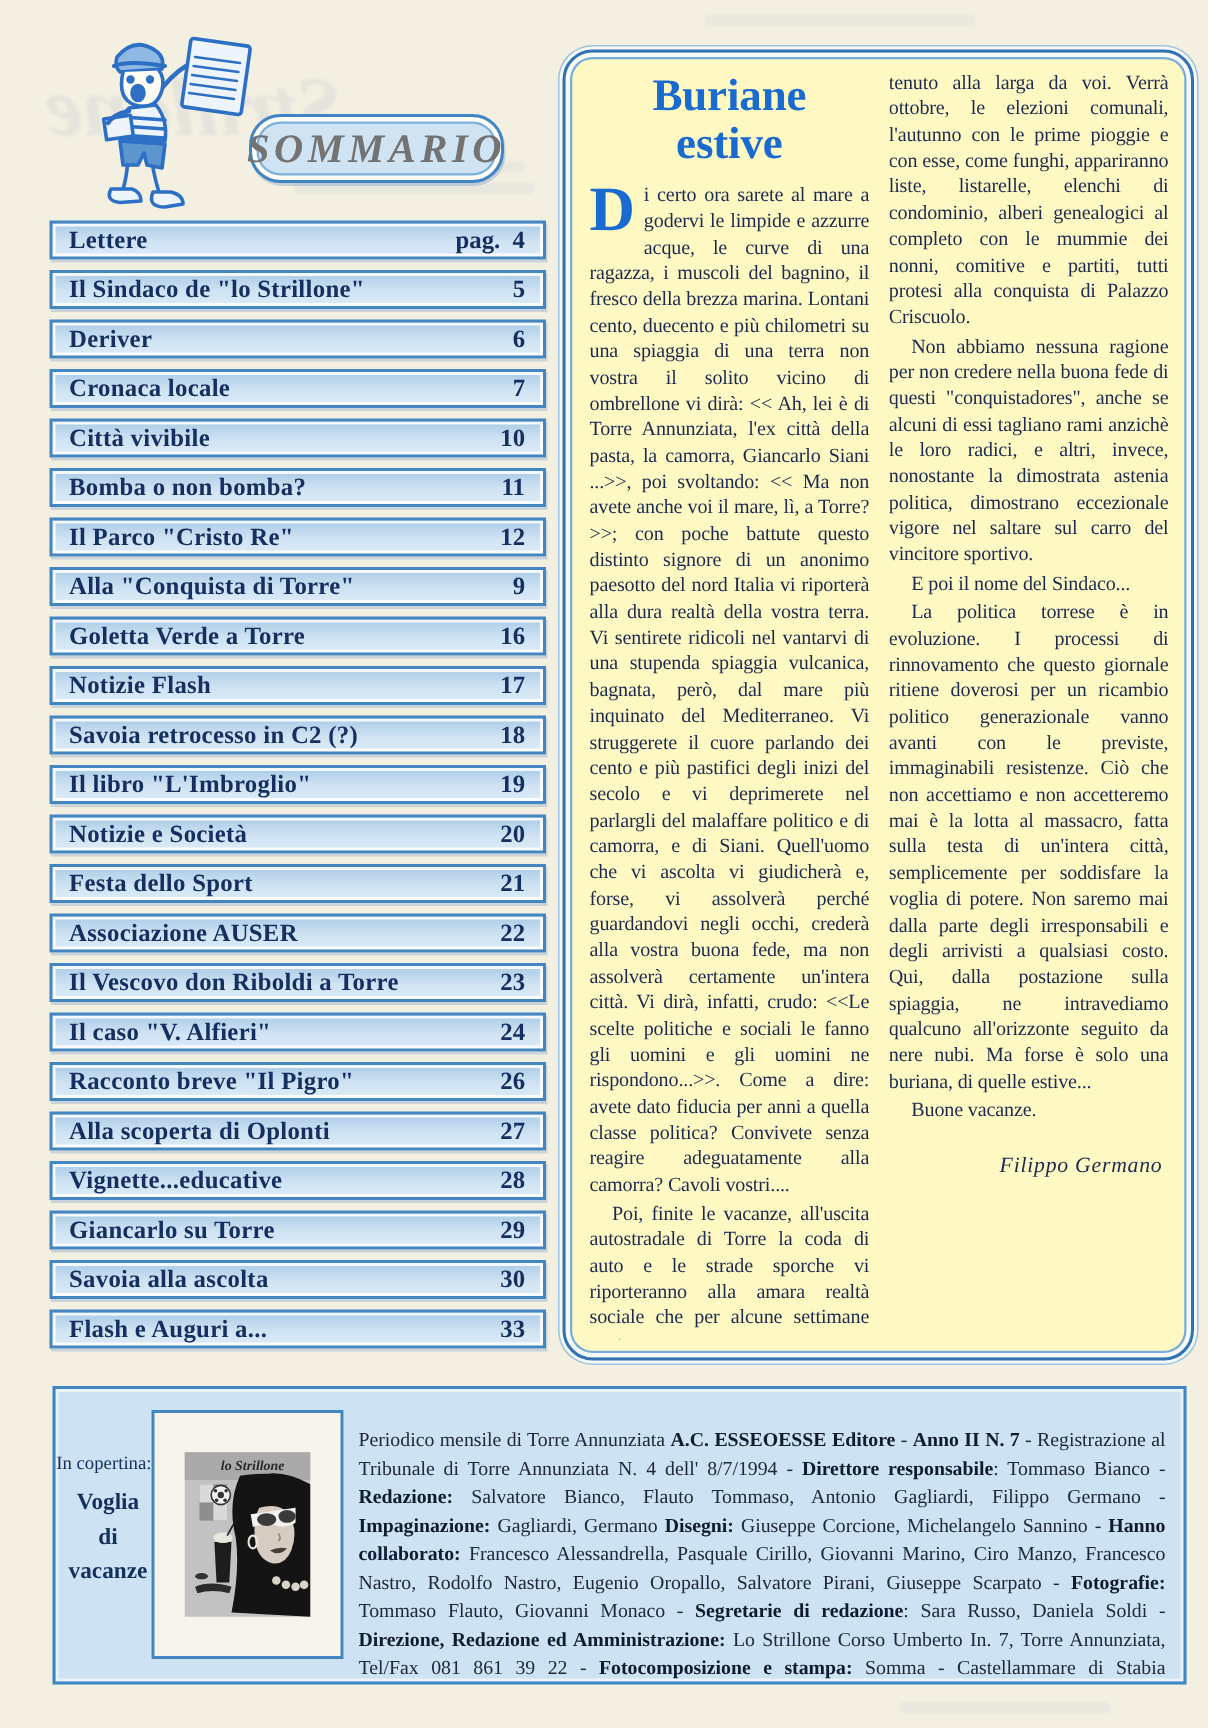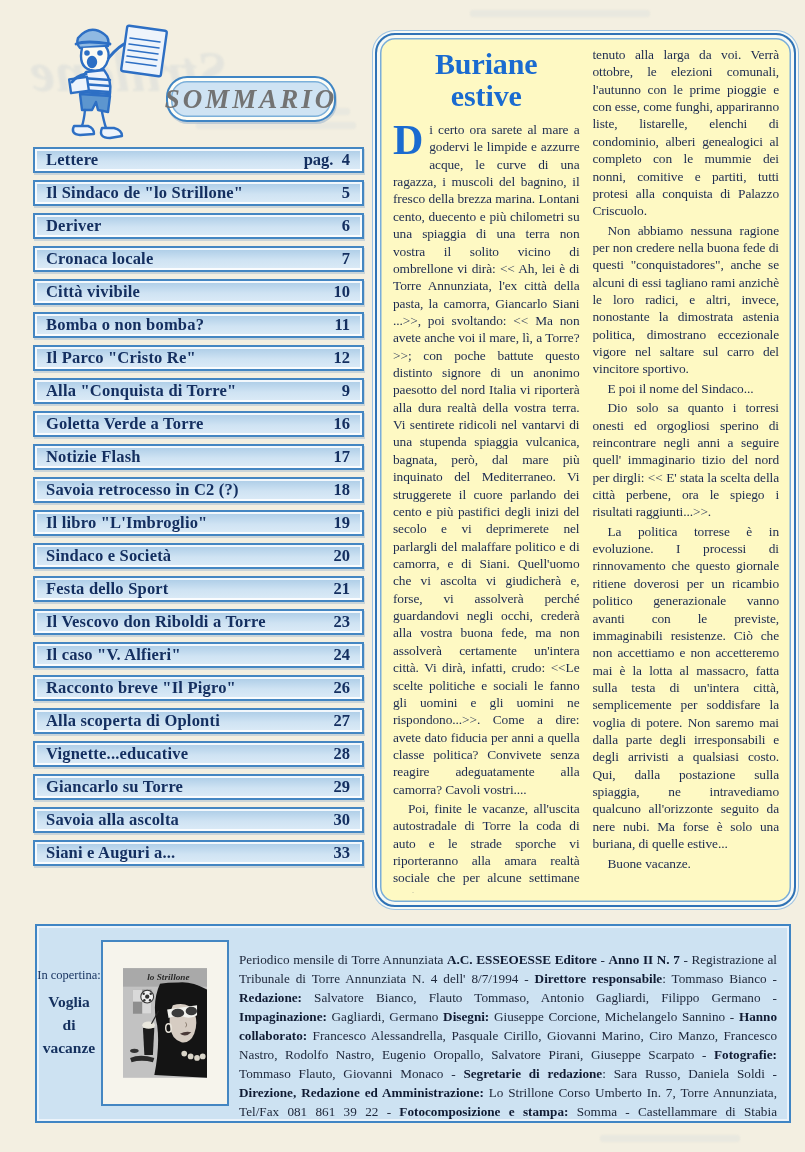--- a/index.html
+++ b/index.html
@@ -76,21 +76,21 @@
 
   
   .colophon{
     position:absolute;left:35px;top:924px;width:756px;height:199px;
     border:2px solid #3f85c4;background:#cde2f2;
     box-shadow:inset 0 0 0 2px rgba(255,255,255,.6);
     box-sizing:border-box;display:flex;align-items:stretch;overflow:hidden;
   }
   .cover-label{
     width:64px;flex:0 0 64px;display:flex;flex-direction:column;
-    align-items:center;justify-content:flex-start;padding-top:42px;
+    align-items:flex-end;justify-content:flex-start;padding-top:42px;
     text-align:center;color:#14305e;
   }
   .cover-label .small{font-size:12.5px;line-height:1.25;}
   .cover-label .big{font-weight:bold;font-size:15.5px;line-height:1.5;margin-top:6px;max-width:58px;}
   .cover-frame{
     flex:0 0 128px;width:128px;height:166px;margin-top:14px;
     background:#f6f4ec;border:2px solid #4486c2;box-sizing:border-box;
     padding:20px;
   }
   .cover-frame svg{display:block;width:100%;height:100%;}
@@ -210,29 +210,33 @@
       <span class="toc-title">Savoia retrocesso in C2 (?)</span>
       <span class="toc-page">18</span>
     </div>
 
     <div class="toc-row">
       <span class="toc-title">Il libro "L'Imbroglio"</span>
       <span class="toc-page">19</span>
     </div>
 
     <div class="toc-row">
-      <span class="toc-title">Sindaco e Società</span>
+      <span class="toc-title">Notizie e Società</span>
       <span class="toc-page">20</span>
     </div>
 
     <div class="toc-row">
       <span class="toc-title">Festa dello Sport</span>
       <span class="toc-page">21</span>
     </div>
 
+    <div class="toc-row">
+      <span class="toc-title">Associazione AUSER</span>
+      <span class="toc-page">22</span>
+    </div>
 
     <div class="toc-row">
       <span class="toc-title">Il Vescovo don Riboldi a Torre</span>
       <span class="toc-page">23</span>
     </div>
 
     <div class="toc-row">
       <span class="toc-title">Il caso "V. Alfieri"</span>
       <span class="toc-page">24</span>
     </div>
@@ -256,38 +260,37 @@
       <span class="toc-title">Giancarlo su Torre</span>
       <span class="toc-page">29</span>
     </div>
 
     <div class="toc-row">
       <span class="toc-title">Savoia alla ascolta</span>
       <span class="toc-page">30</span>
     </div>
 
     <div class="toc-row">
-      <span class="toc-title">Siani e Auguri a...</span>
+      <span class="toc-title">Flash e Auguri a...</span>
       <span class="toc-page">33</span>
     </div>
   </div>
 
   <div class="article-box">
     <div class="article-cols">
       <div class="acol">
         <div class="article-title">Buriane estive</div>
         <p><span class="dropcap">D</span><span>i certo ora sarete al mare a godervi le limpide e azzurre acque, le curve di una ragazza, i muscoli del bagnino, il fresco della brezza marina. Lontani cento, duecento e più chilometri su una spiaggia di una terra non vostra il solito vicino di ombrellone vi dirà: &lt;&lt; Ah, lei è di Torre Annunziata, l'ex città della pasta, la camorra, Giancarlo Siani ...&gt;&gt;, poi svoltando: &lt;&lt; Ma non avete anche voi il mare, lì, a Torre? &gt;&gt;; con poche battute questo distinto signore di un anonimo paesotto del nord Italia vi riporterà alla dura realtà della vostra terra. Vi sentirete ridicoli nel vantarvi di una stupenda spiaggia vulcanica, bagnata, però, dal mare più inquinato del Mediterraneo. Vi struggerete il cuore parlando dei cento e più pastifici degli inizi del secolo e vi deprimerete nel parlargli del malaffare politico e di camorra, e di Siani. Quell'uomo che vi ascolta vi giudicherà e, forse, vi assolverà perché guardandovi negli occhi, crederà alla vostra buona fede, ma non assolverà certamente un'intera città. Vi dirà, infatti, crudo: &lt;&lt;Le scelte politiche e sociali le fanno gli uomini e gli uomini ne rispondono...&gt;&gt;. Come a dire: avete dato fiducia per anni a quella classe politica? Convivete senza reagire adeguatamente alla camorra? Cavoli vostri....</span></p>
         <p class="indent space-before">Poi, finite le vacanze, all'uscita autostradale di Torre la coda di auto e le strade sporche vi riporteranno alla amara realtà sociale che per alcune settimane avete</p>
       </div>
       <div class="acol">
         <div>
             <p>tenuto alla larga da voi. Verrà ottobre, le elezioni comunali, l'autunno con le prime pioggie e con esse, come funghi, appariranno liste, listarelle, elenchi di condominio, alberi genealogici al completo con le mummie dei nonni, comitive e partiti, tutti protesi alla conquista di Palazzo Criscuolo.</p>
             <p class="indent space-before">Non abbiamo nessuna ragione per non credere nella buona fede di questi "conquistadores", anche se alcuni di essi tagliano rami anzichè le loro radici, e altri, invece, nonostante la dimostrata astenia politica, dimostrano eccezionale vigore nel saltare sul carro del vincitore sportivo.</p>
             <p class="indent space-before">E poi il nome del Sindaco...</p>
-            <p class="indent space-before">Dio solo sa quanto i torresi onesti ed orgogliosi sperino di reincontrare negli anni a seguire quell' immaginario tizio del nord per dirgli: &lt;&lt; E' stata la scelta della città perbene, ora le spiego i risultati raggiunti...&gt;&gt;.</p>
             <p class="indent space-before">La politica torrese è in evoluzione. I processi di rinnovamento che questo giornale ritiene doverosi per un ricambio politico generazionale vanno avanti con le previste, immaginabili resistenze. Ciò che non accettiamo e non accetteremo mai è la lotta al massacro, fatta sulla testa di un'intera città, semplicemente per soddisfare la voglia di potere. Non saremo mai dalla parte degli irresponsabili e degli arrivisti a qualsiasi costo. Qui, dalla postazione sulla spiaggia, ne intravediamo qualcuno all'orizzonte seguito da nere nubi. Ma forse è solo una buriana, di quelle estive...</p>
             <p class="indent space-before">Buone vacanze.</p>
           </div>
         <div class="signature">Filippo Germano</div>
       </div>
     </div>
   </div>
 
   <div class="colophon">
     <div class="cover-label">

